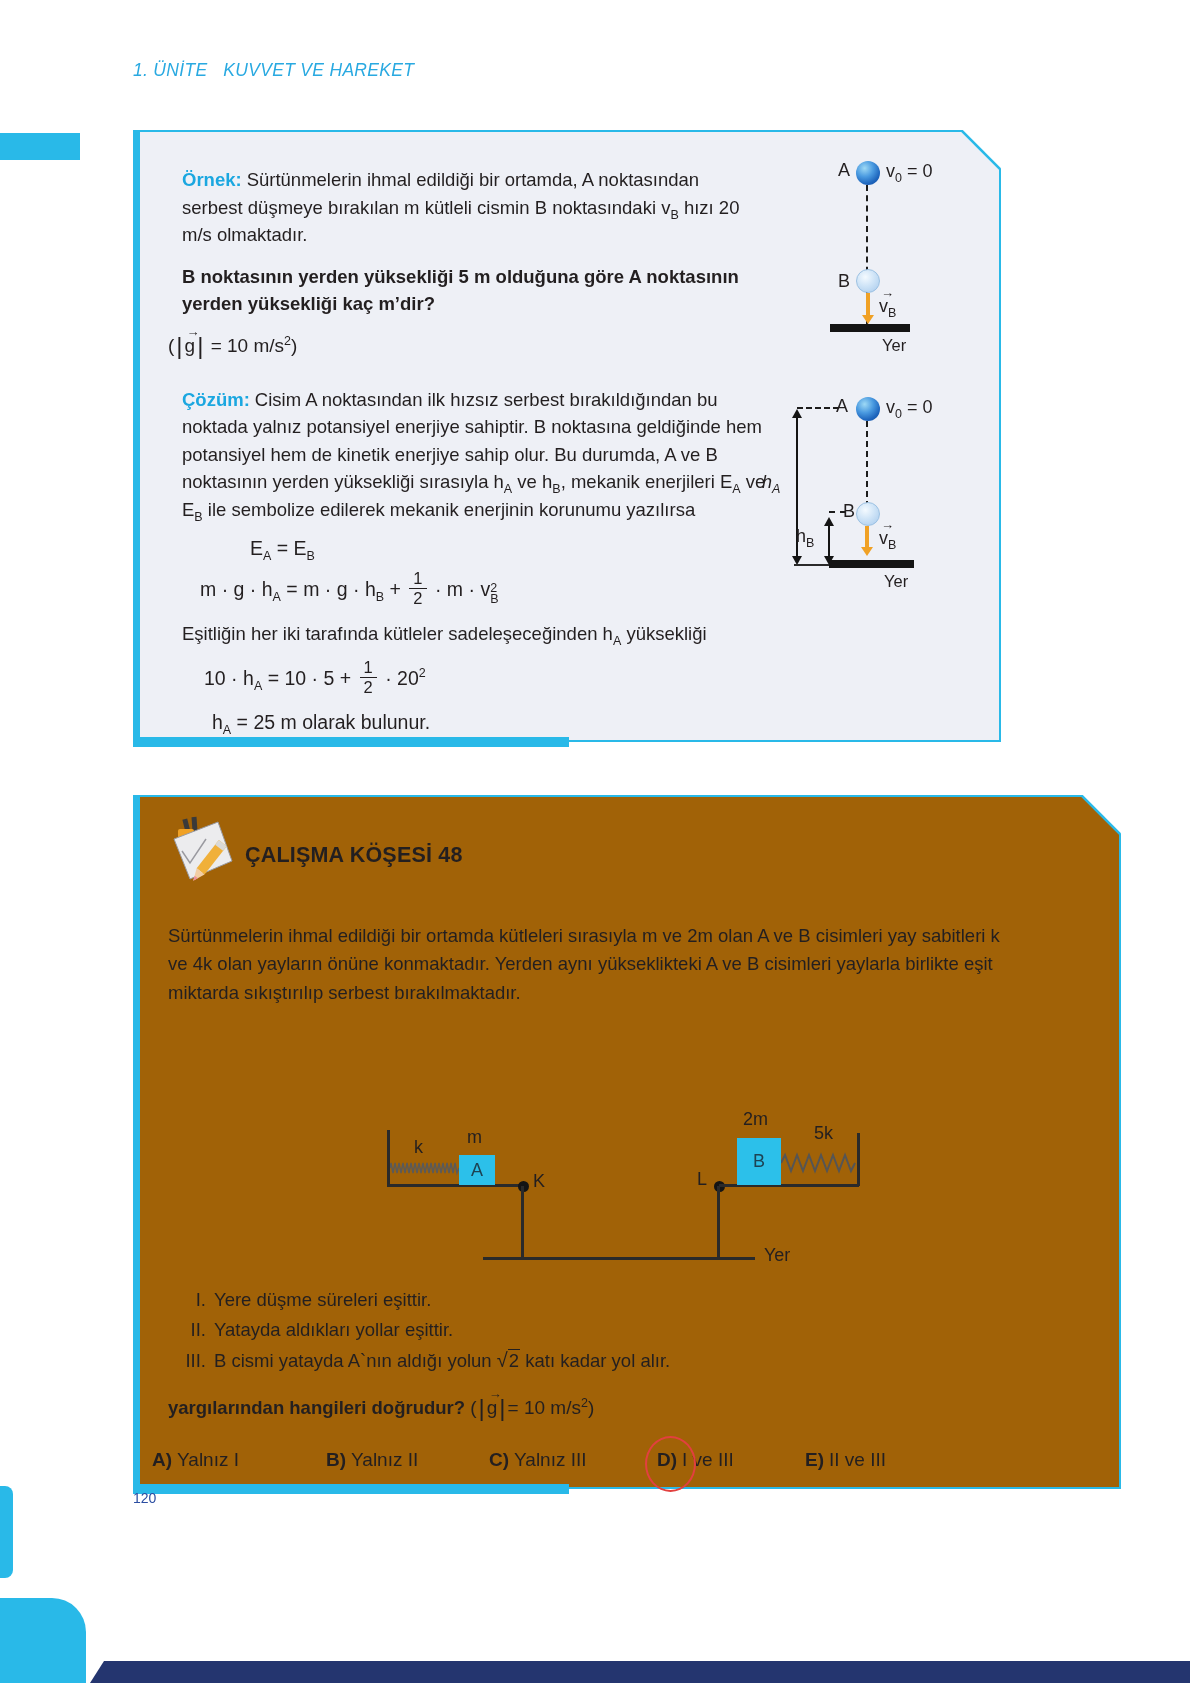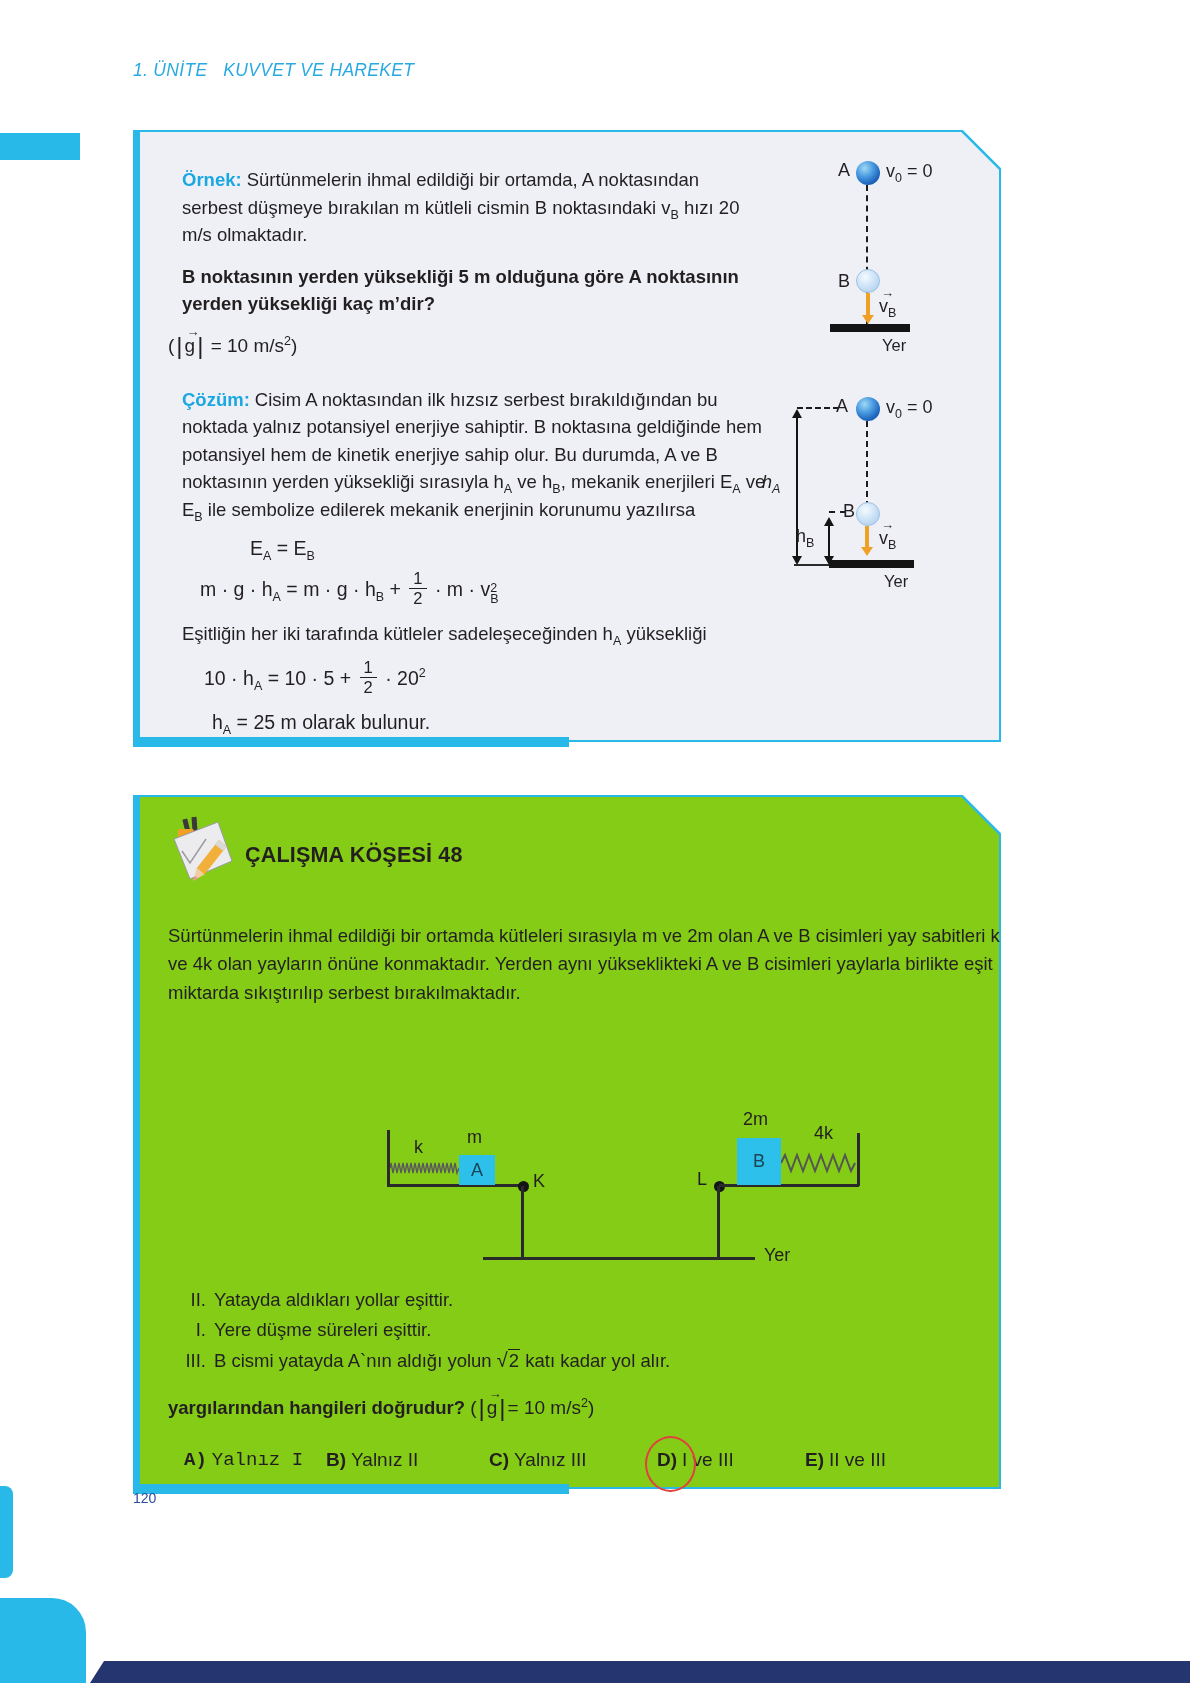--- a/index.html
+++ b/index.html
@@ -9,21 +9,21 @@
 
   
   .header{left:133px;top:60px;font-style:italic;color:#29a9e1;font-size:17.5px;letter-spacing:.3px;}
   .header .h2{margin-left:16px;}
 
   .top-tab{left:0;top:133px;width:80px;height:27px;background:#29b9e8;}
 
   
   .box{left:133px;border:2px solid #29b9e8;border-left-width:7px;box-sizing:border-box;}
   .box1{top:130px;width:868px;height:612px;background:#eef0f6;}
-  .box2{top:795px;width:868px;height:694px;background:#84cc16;}
+  .box2{top:795px;width:988px;height:694px;background:#a16207;}
   .corner{position:absolute;top:-2px;right:-2px;width:40px;height:40px;}
   .bottom-accent{position:absolute;left:-7px;bottom:-7px;width:436px;height:10px;background:#29b9e8;}
 
   
   .content{position:absolute;left:28px;top:20px;width:600px;}
   .para{font-size:18.5px;line-height:27.5px;width:578px;margin:14px;}
   .solpara{width:592px;margin-top:26px;}
   .cyan{color:#1ba7e0;font-weight:bold;margin-right:5px;}
   .bold{font-weight:bold;}
   sub{font-size:12.5px;line-height:0;}
@@ -222,35 +222,35 @@
     <div class="dot" style="left:344px;top:84px;"></div>
     <div class="line" style="left:347px;top:89px;width:3px;height:73px;"></div>
     <div class="line" style="left:349px;top:87px;width:140px;height:3px;"></div>
     <div class="block" style="left:367px;top:41px;width:44px;height:47px;">
         <span>B</span>
       </div>
     <span class="lbl" style="left:373px;top:12px;">2m</span>
     <svg style="position:absolute;left:411px;top:55px;" width="76" height="22" viewBox="0 0 76 22">
       <polyline points="0,11 4,3 10,19 16,3 22,19 28,3 34,19 40,3 46,19 52,3 58,19 64,3 70,19 74,11" fill="none" stroke="#555" stroke-width="2"></polyline>
     </svg>
-    <span class="lbl" style="left:444px;top:26px;">4k</span>
+    <span class="lbl" style="left:444px;top:26px;">5k</span>
     <div class="line" style="left:487px;top:36px;width:3px;height:53px;"></div>
   </div>
 
   <div class="items">
+    <div><span class="inum">I.</span><span>Yere düşme süreleri eşittir.</span></div>
     <div><span class="inum">II.</span><span>Yatayda aldıkları yollar eşittir.</span></div>
-    <div><span class="inum">I.</span><span>Yere düşme süreleri eşittir.</span></div>
     <div><span class="inum">III.</span><span>B cismi yatayda A`nın aldığı yolun </span><span class="sqrts">√</span><span class="sqrtv">2</span><span> katı kadar yol alır.</span></div>
   </div>
 
   <div class="wq">
     <span class="bold">yargılarından hangileri doğrudur? </span><span class="gnote" style="display:inline;"><span>(</span><span class="gbar">|</span><span class="vec"><span>g</span><span class="varr">→</span></span><span class="gbar">|</span><span>= 10 m/s</span><sup>2</sup><span>)</span></span>
   </div>
 
-  <div class="ans" style="left:44px;font-family:Liberation Mono, monospace;"><b>A)</b><span>Yalnız I</span></div>
+  <div class="ans" style="left:12px;"><b>A)</b><span>Yalnız I</span></div>
   <div class="ans" style="left:186px;"><b>B)</b><span>Yalnız II</span></div>
   <div class="ans" style="left:349px;"><b>C)</b><span>Yalnız III</span></div>
   <div class="ans" style="left:517px;"><div class="circle"></div><b>D)</b><span>I ve III</span></div>
   <div class="ans" style="left:665px;"><b>E)</b><span>II ve III</span></div>
 </div>
 
 <div class="abs pagenum">120</div>
 <div class="abs edge-strip"></div>
 <div class="abs corner-shape"></div>
 <div class="abs navy-bar"></div>

